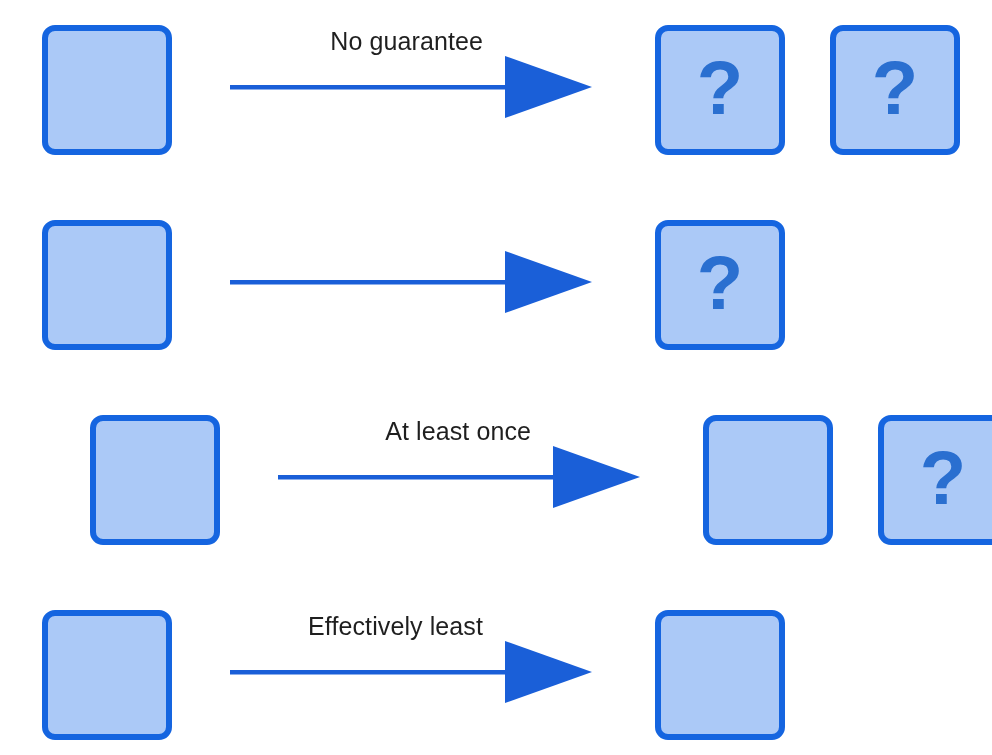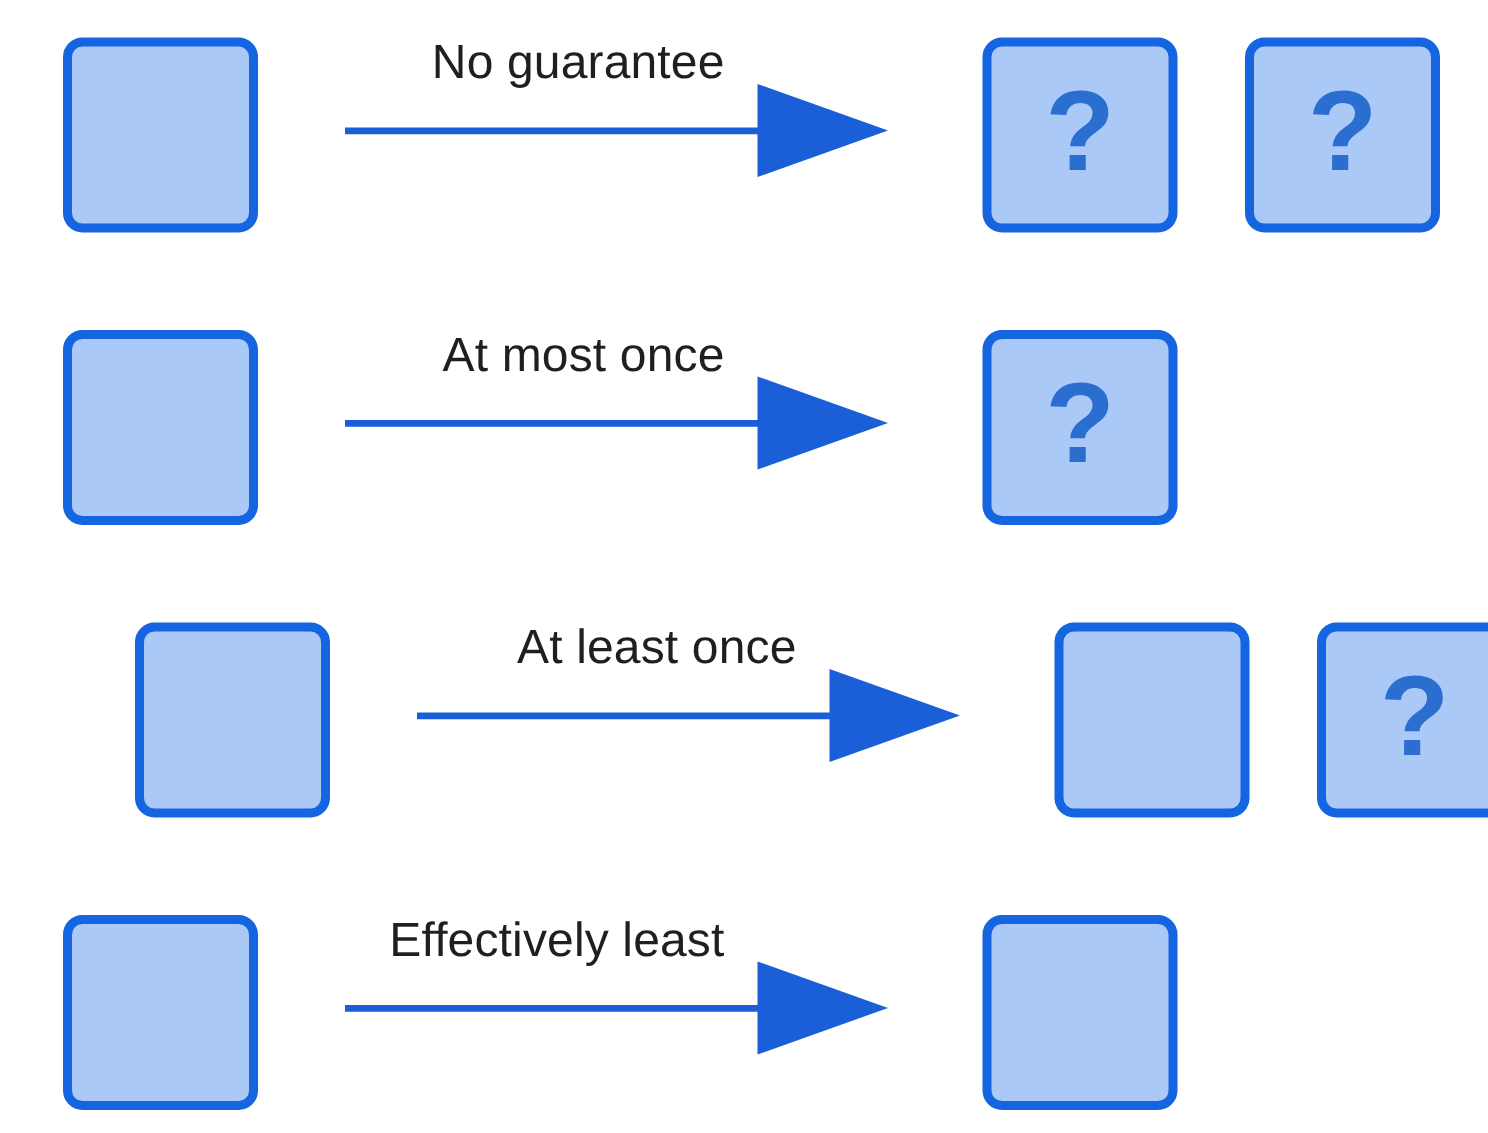--- a/index.html
+++ b/index.html
@@ -64,21 +64,21 @@
   
   .arrow-label {
     position: absolute;
     top: 25px;
     left: 183px;
     width: 300px;
     height: 36px;
     line-height: 32px;
     text-align: right;
     font-family: "Liberation Sans", sans-serif;
-    font-size: 32px;
+    font-size: 25px;
     font-weight: 400;
     color: #1f1f1f;
     white-space: nowrap;
     letter-spacing: 0.1px;
   }
 </style>
 </head>
 <body>
 
 <div id="canvas">
@@ -107,21 +107,20 @@
   <div class="row" style="top:195px;">
     <div class="box box-source"></div>
 
     <div class="arrow">
       <svg width="362" height="118" viewBox="0 0 362 118" xmlns="http://www.w3.org/2000/svg">
         <rect x="0" y="60" width="278" height="4.5" fill="#1a5fd8"></rect>
         <polygon points="275,31 362,62 275,93" fill="#1a5fd8"></polygon>
       </svg>
     </div>
 
-    <div class="arrow-label">At most once</div>
 
     <div class="box box-dest-1">
       <span class="qmark">?</span>
     </div>
   </div>
 
   <div class="row" style="top:390px;margin-left:48px;">
     <div class="box box-source"></div>
 
     <div class="arrow">

